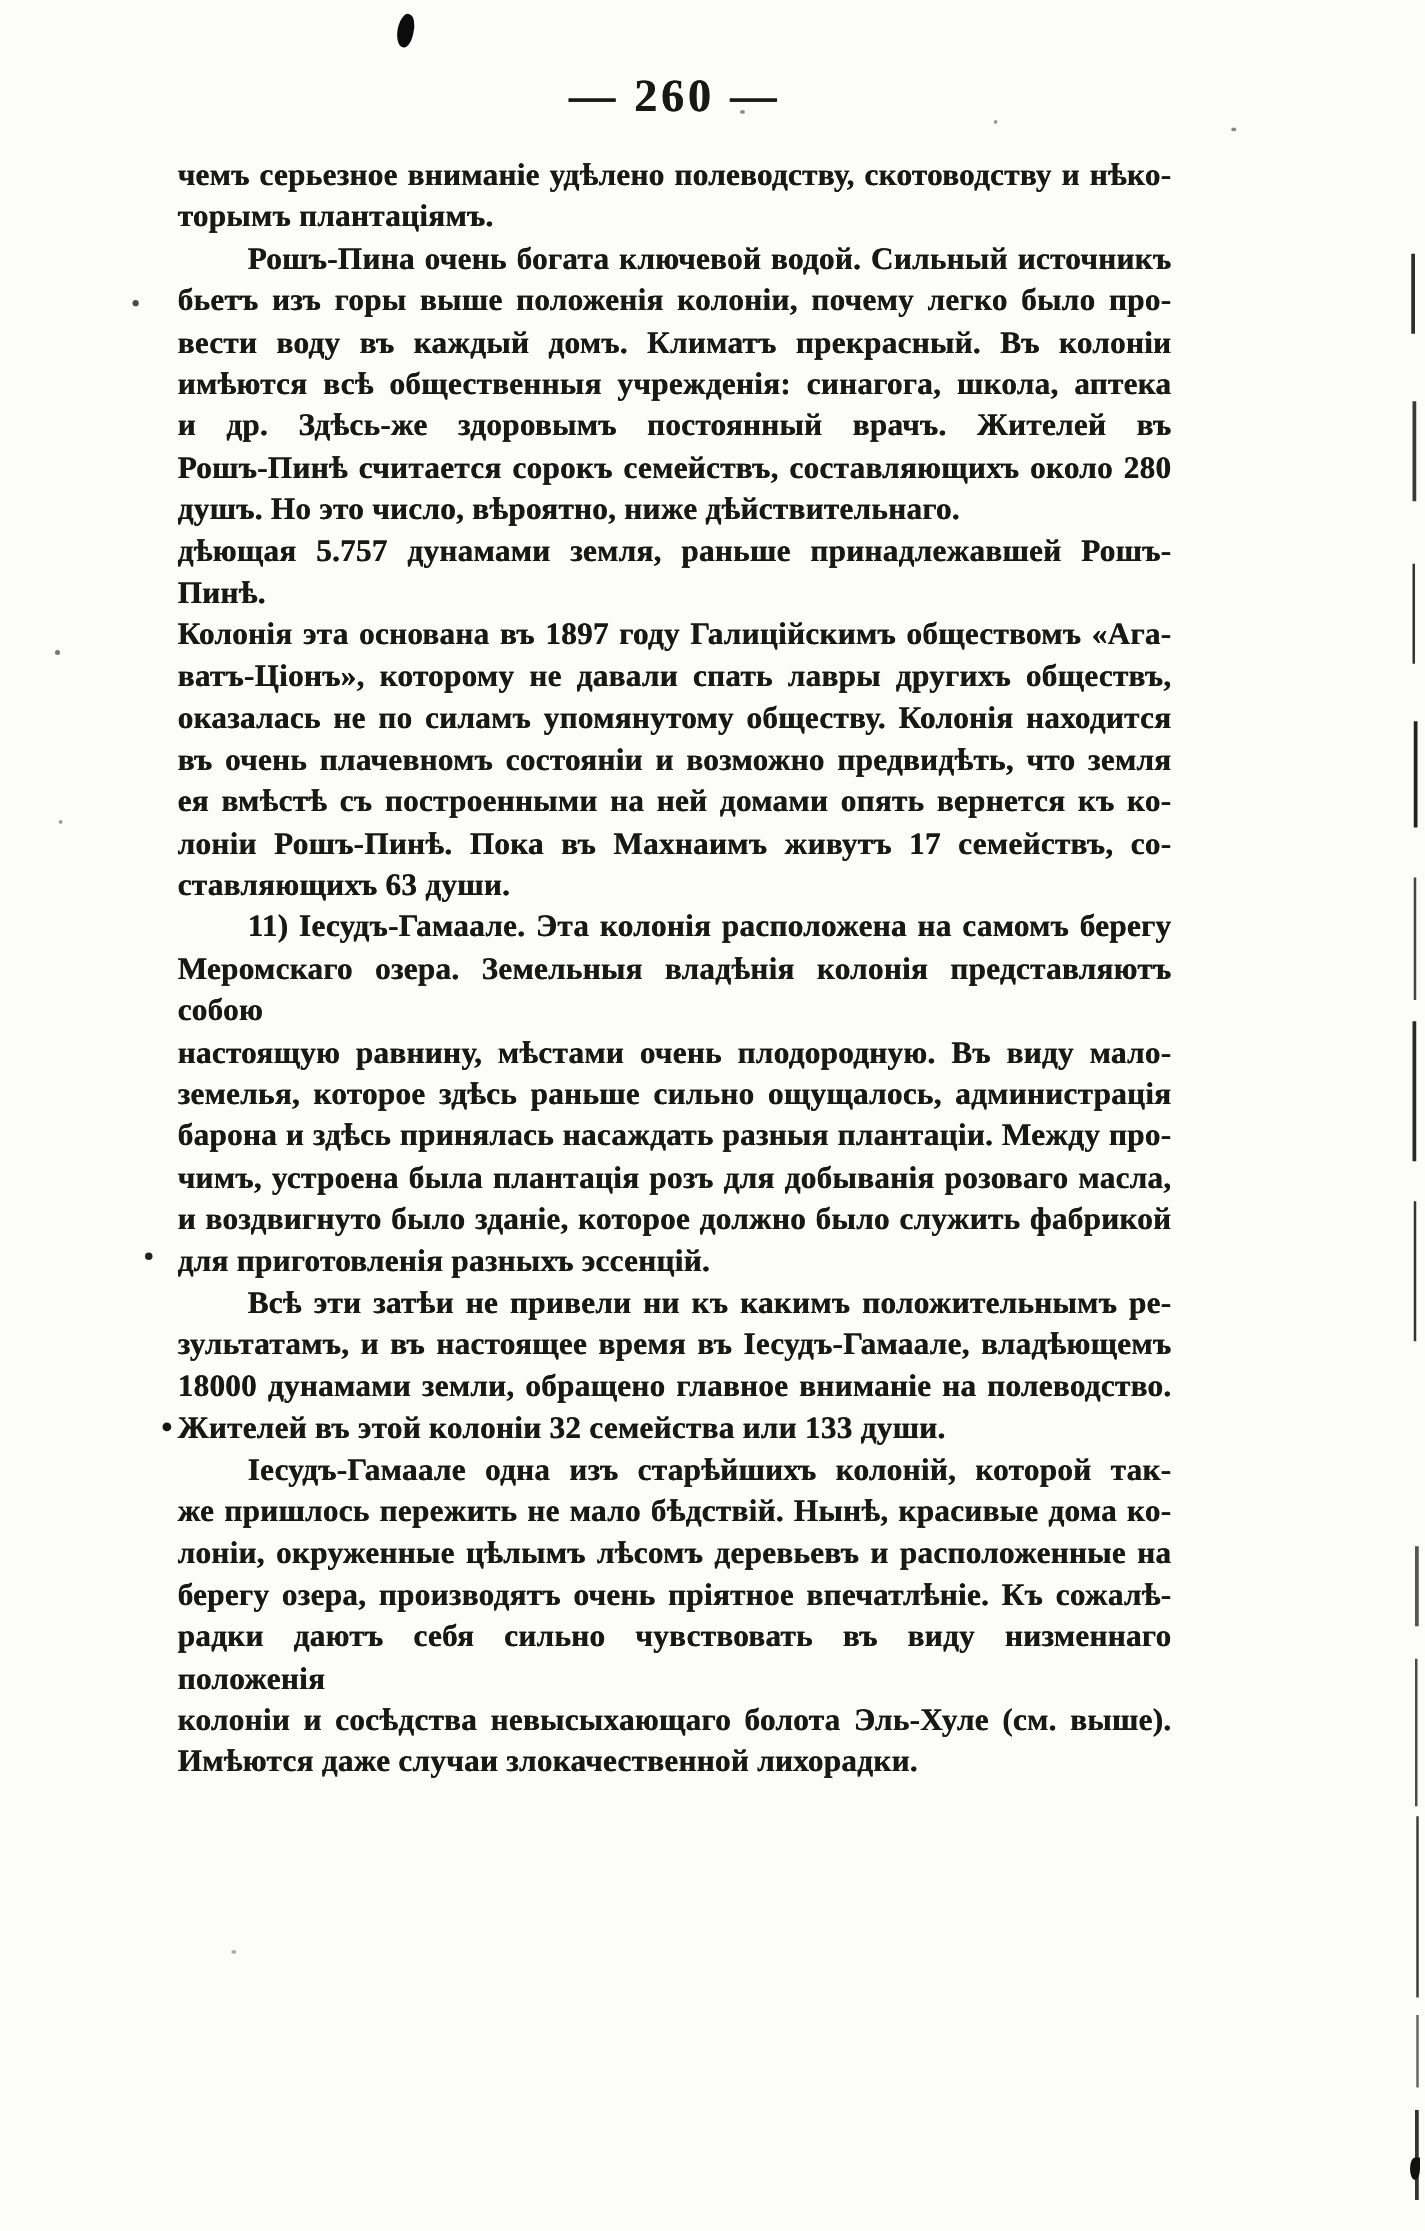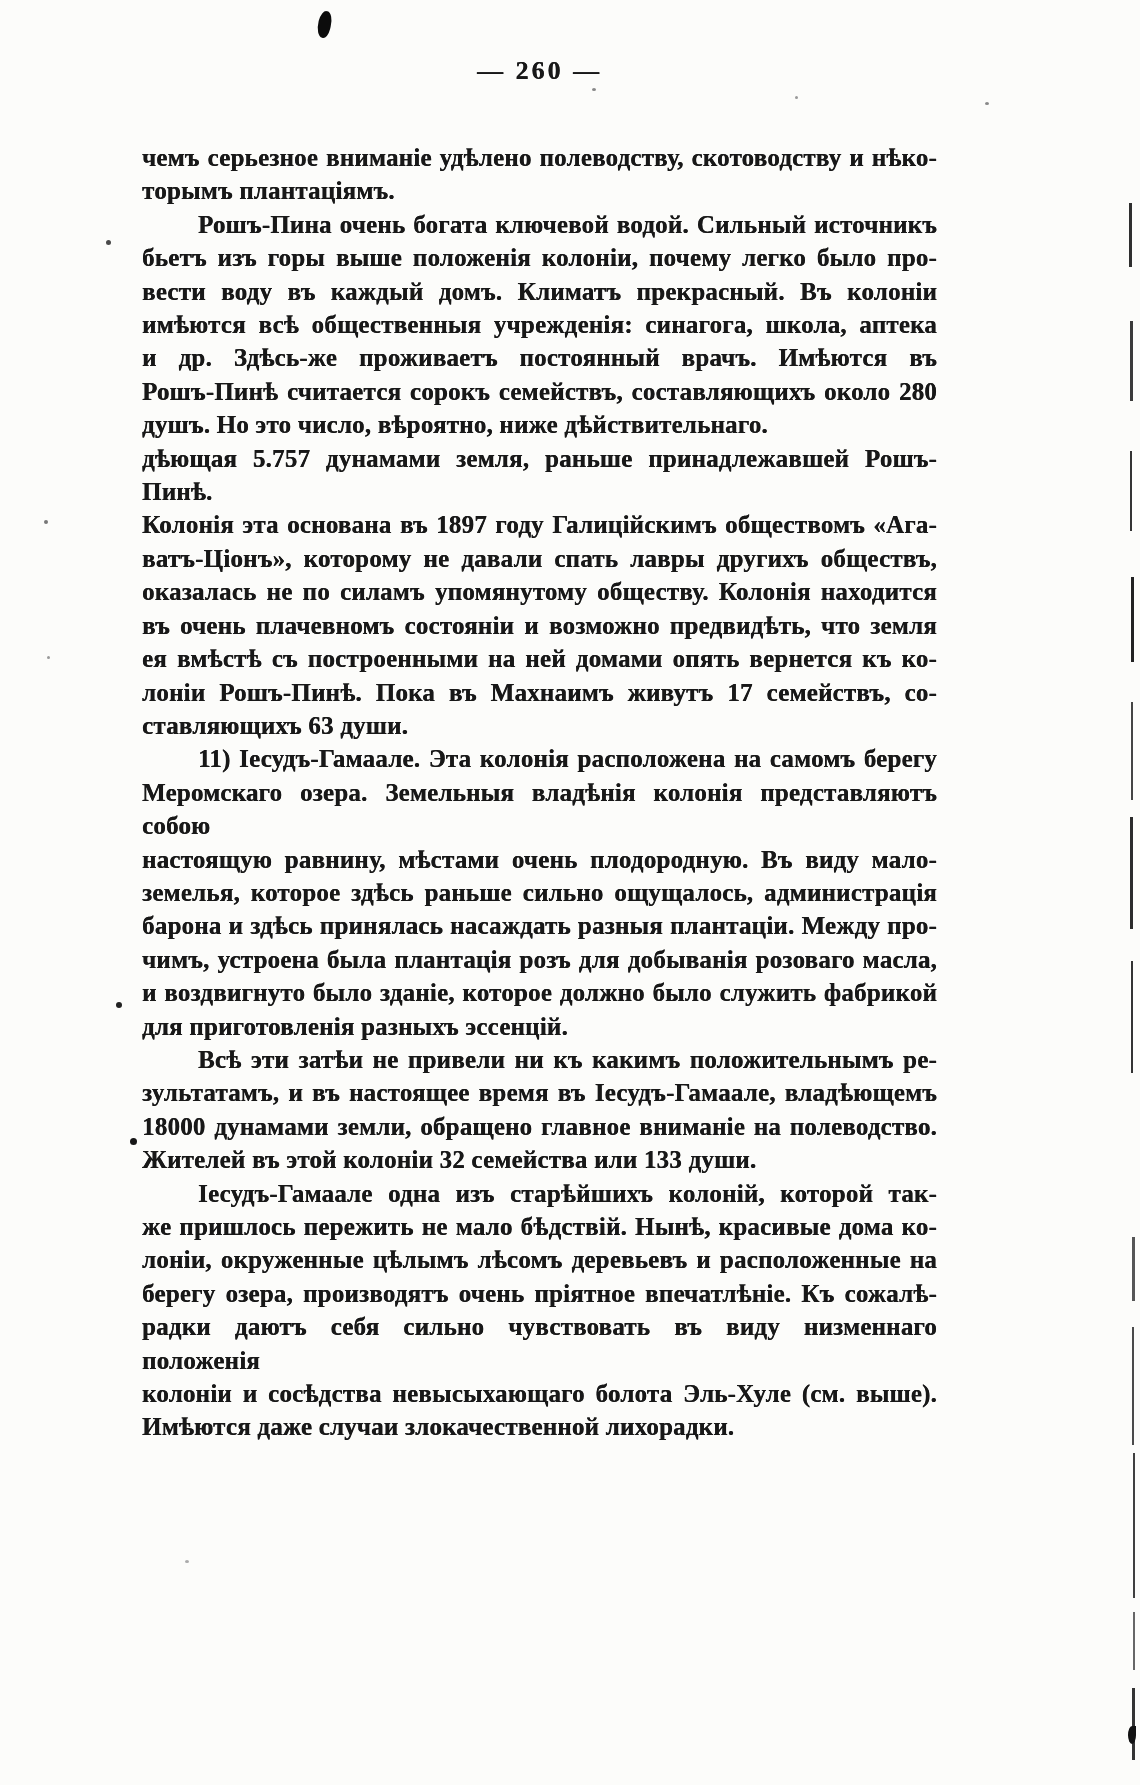--- a/index.html
+++ b/index.html
@@ -9,27 +9,27 @@
     background:#fcfcfa;
     overflow:hidden;
     font-family:"Liberation Serif","DejaVu Serif",serif;
     font-weight:700;
     color:#181818;
   }
   .pageno{
     position:absolute;
     left:142px;top:56px;width:795px;
     text-align:center;
-    font-size:26px;
+    font-size:37px;
     letter-spacing:3px;
     text-shadow:0.3px 0 0 currentColor;
   }
   .text-block{
     position:absolute;
-    left:142px;top:141px;width:795px;
+    left:142px;top:124px;width:795px;
     font-size:25px;
     line-height:33.4px;
     letter-spacing:0.2px;
     text-shadow:0.3px 0 0 currentColor;
   }
   .para{margin:0;}
   .line{min-height:33.4px;}
   .line.just{text-align:justify;text-align-last:justify;}
   .line.ind{text-indent:56px;}
   .blot{
@@ -52,21 +52,21 @@
   <div class="text-block">
       <div class="para">
         <div class="line just">чемъ серьезное вниманіе удѣлено полеводству, скотоводству и нѣко-</div>
         <div class="line">торымъ плантаціямъ.</div>
       </div>
       <div class="para">
         <div class="line just ind">Рошъ-Пина очень богата ключевой водой. Сильный источникъ</div>
         <div class="line just">бьетъ изъ горы выше положенія колоніи, почему легко было про-</div>
         <div class="line just">вести воду въ каждый домъ. Климатъ прекрасный. Въ колоніи</div>
         <div class="line just">имѣются всѣ общественныя учрежденія: синагога, школа, аптека</div>
-        <div class="line just">и др. Здѣсь-же проживаетъ постоянный врачъ. Имѣются въ</div>
+        <div class="line just">и др. Здѣсь-же здоровымъ постоянный врачъ. Жителей въ</div>
         <div class="line just">Рошъ-Пинѣ считается сорокъ семействъ, составляющихъ около 280</div>
         <div class="line">душъ. Но это число, вѣроятно, ниже дѣйствительнаго.</div>
       </div>
       <div class="para">
         <div class="line just">дѣющая 5.757 дунамами земля, раньше принадлежавшей Рошъ-Пинѣ.</div>
         <div class="line just">Колонія эта основана въ 1897 году Галиційскимъ обществомъ «Ага-</div>
         <div class="line just">ватъ-Ціонъ», которому не давали спать лавры другихъ обществъ,</div>
         <div class="line just">оказалась не по силамъ упомянутому обществу. Колонія находится</div>
         <div class="line just">въ очень плачевномъ состояніи и возможно предвидѣть, что земля</div>
         <div class="line just">ея вмѣстѣ съ построенными на ней домами опять вернется къ ко-</div>

